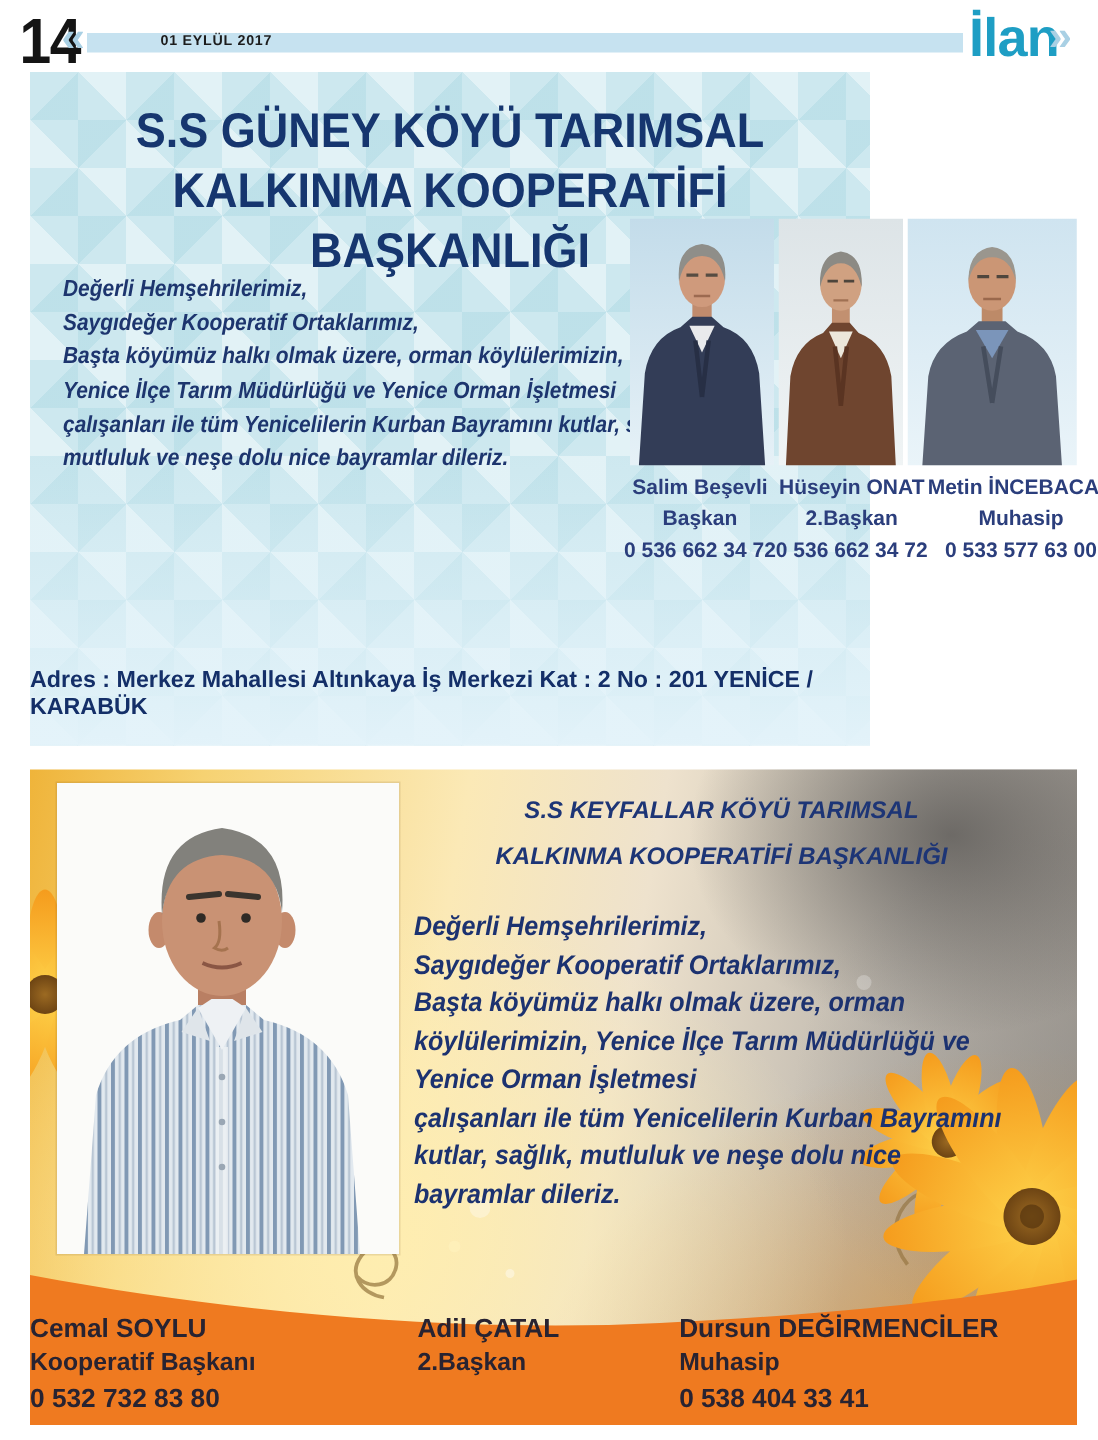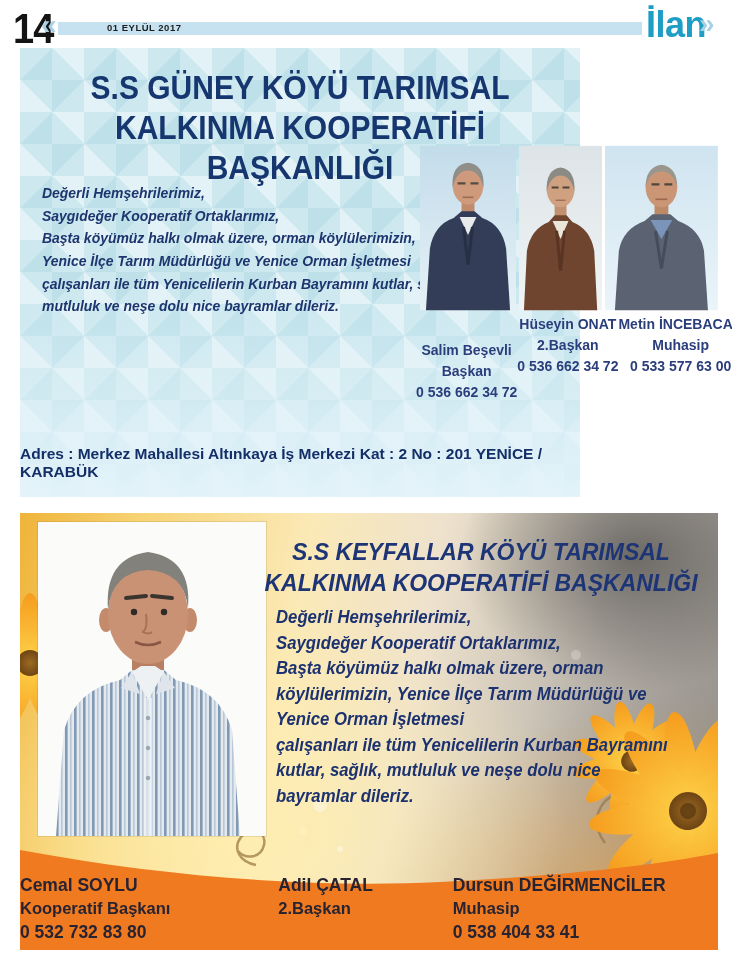--- a/index.html
+++ b/index.html
@@ -33,39 +33,39 @@
        background-size:100% 100%,64px 64px,64px 64px;
        background-position:0 0,0 0,32px 32px;}
   .ad1-title{left:0;top:20px;width:100%;text-align:center;color:#16366f;font-weight:800;
              font-size:30px;line-height:37px;transform:scaleY(1.08);transform-origin:center top;}
   .ad1-body{left:22px;top:134px;font-size:15.5px;font-weight:700;font-style:italic;color:#1d356e;
             line-height:1.46;transform:scaleX(.9);transform-origin:left top;white-space:nowrap;}
   .ad1-photos{left:400px;top:97px;width:298px;height:166px;display:flex;gap:3px;}
   .ad1-photos svg{display:block;height:100%;}
   .ad1-names{left:396px;top:266px;width:302px;display:flex;text-align:center;color:#2b3e7c;
              font-weight:700;font-size:14px;line-height:1.5;white-space:nowrap;}
-  .ad1-names .contact:nth-child(1){flex-basis:34%;margin-top:26px;}
+  .ad1-names .contact:nth-child(1){flex-basis:34%;}
   .ad1-names .contact:nth-child(2){flex-basis:30%;}
   .ad1-names .contact:nth-child(3){flex-basis:36%;}
   .ad1-address{left:0;top:397px;width:100%;text-align:left;font-size:15.5px;font-weight:700;color:#142f68;}
 
   
   .ad2{left:20px;top:513px;width:698px;height:437px;
        background:
          radial-gradient(ellipse 250px 190px at 88% 10%,rgba(80,78,76,.72),rgba(80,78,76,0) 70%),
          radial-gradient(ellipse 280px 260px at 101% 50%,rgba(148,144,138,.55),rgba(148,144,138,0) 70%),
          radial-gradient(ellipse 430px 300px at 32% 72%,rgba(255,238,175,.9),rgba(255,238,175,0) 75%),
          radial-gradient(ellipse 480px 360px at 96% 100%,rgba(224,152,58,.85),rgba(224,152,58,0) 70%),
          linear-gradient(100deg,#efb43a 0%,#f6d272 15%,#fbe9b6 38%,#eee2cd 55%,#bcb6ad 78%,#97928c 100%);}
   .ad2-flowers{left:0;top:0;width:698px;height:437px;pointer-events:none;}
   .ad2-photo{left:18px;top:9px;width:228px;height:314px;background:#f9f9f7;
              box-shadow:0 0 0 1px rgba(120,90,40,.15);}
   .ad2-photo svg{display:block;width:100%;height:100%;}
-  .ad2-title{left:232px;top:24px;width:458px;text-align:center;font-style:italic;font-weight:800;
-             font-size:23px;line-height:31px;color:#1d3576;}
+  .ad2-title{left:232px;top:12px;width:458px;text-align:center;font-style:italic;font-weight:800;
+             font-size:16px;line-height:31px;color:#1d3576;}
   .ad2-body{left:256px;top:92px;font-size:18px;font-weight:700;font-style:italic;color:#1c3270;
             line-height:1.42;transform:scaleX(.93);transform-origin:left top;white-space:nowrap;}
   .strip{left:0;top:327px;width:698px;height:110px;}
   .strip svg{display:block;width:100%;height:100%;}
   .strip-text{left:0;top:360px;width:698px;display:flex;color:#282331;
               font-weight:700;white-space:nowrap;}
   .strip-text .contact:nth-child(1){flex-basis:37%;}
   .strip-text .contact:nth-child(2){flex-basis:25%;}
   .strip-text .contact:nth-child(3){flex-basis:38%;}
   .strip-text .c-name{font-size:17.5px;line-height:24px;}

